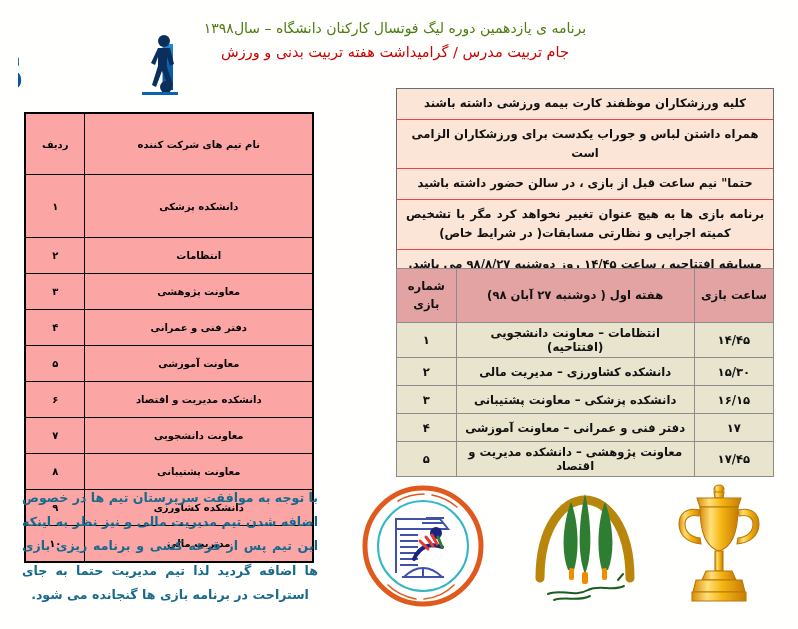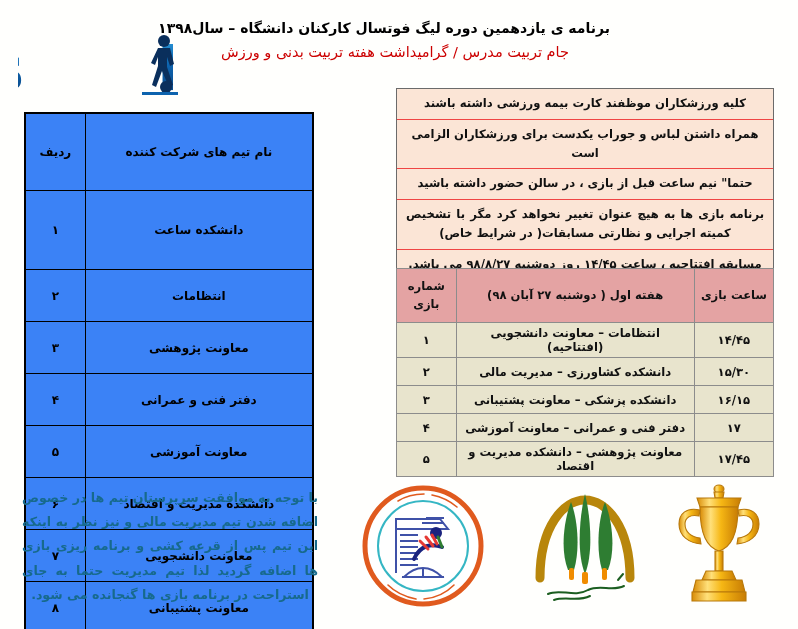--- a/index.html
+++ b/index.html
@@ -22,23 +22,23 @@
   
   .header-block {
     position: absolute;
     top: 18px;
     right: 188px;
     width: 430px;
     text-align: center;
     direction: rtl;
   }
   .header-line1 {
-    color: #000000;
+    color: #4d7c0f;
     font-size: 14px;
-    font-weight: bold;
+    font-weight: normal;
     line-height: 1.55;
     white-space: nowrap;
   }
   .header-line2 {
     color: #cc0000;
     font-size: 14.5px;
     font-weight: normal;
     line-height: 1.75;
     white-space: nowrap;
   }
@@ -86,26 +86,26 @@
     top: 112px;
     left: 24px;
     width: 290px;
     border-collapse: collapse;
     direction: rtl;
     background: #ffff00;
     border: 2px solid #000000;
   }
   .teams-table td, .teams-table th {
     border: 1px solid #000000;
-    background: #3b82f6;
+    background: #fca5a5;
     color: #000000;
-    font-size: 12px;
+    font-size: 10px;
     font-weight: bold;
     text-align: center;
-    padding: 16px 2px;
+    padding: 8px 2px;
     vertical-align: middle;
   }
   .teams-table th.th-name { width: 232px; height: 44px; margin-top: 31px; }
   .teams-table th.th-idx  { width: 56px; }
   .teams-table td.c-name  { height: 19px; }
   .teams-table tr.tall-row td { height: 46px; }
 
   
   .sched-table {
     position: absolute;
@@ -220,21 +220,21 @@
 
   <table class="teams-table">
     <thead>
       <tr>
         <th class="th-name">نام تیم های شرکت کننده</th>
         <th class="th-idx">ردیف</th>
       </tr>
     </thead>
     <tbody>
       <tr class="tall-row">
-        <td class="c-name">دانشکده ساعت</td>
+        <td class="c-name">دانشکده پزشکی</td>
         <td>۱</td>
       </tr>
       <tr>
         <td class="c-name">انتظامات</td>
         <td>۲</td>
       </tr>
       <tr>
         <td class="c-name">معاونت پژوهشی</td>
         <td>۳</td>
       </tr>

